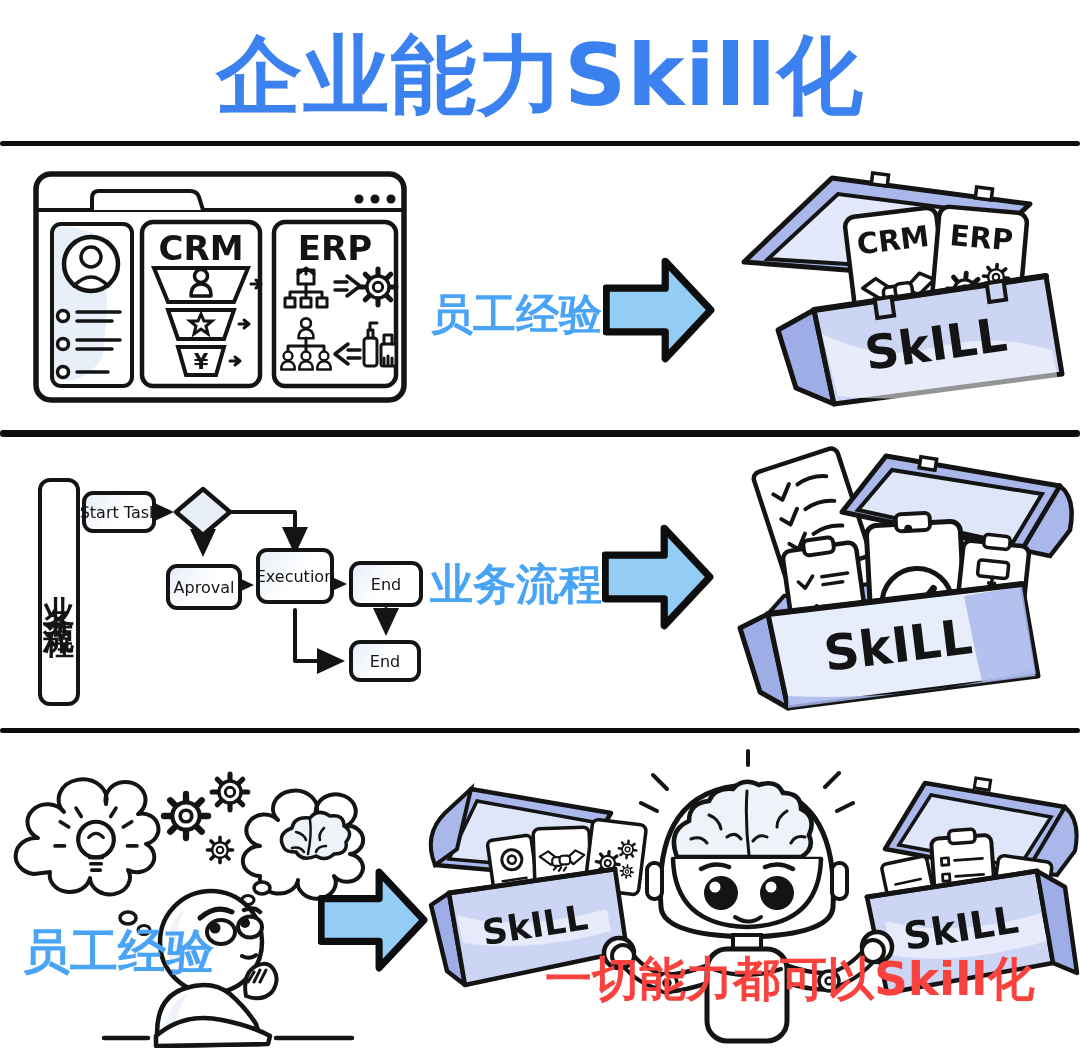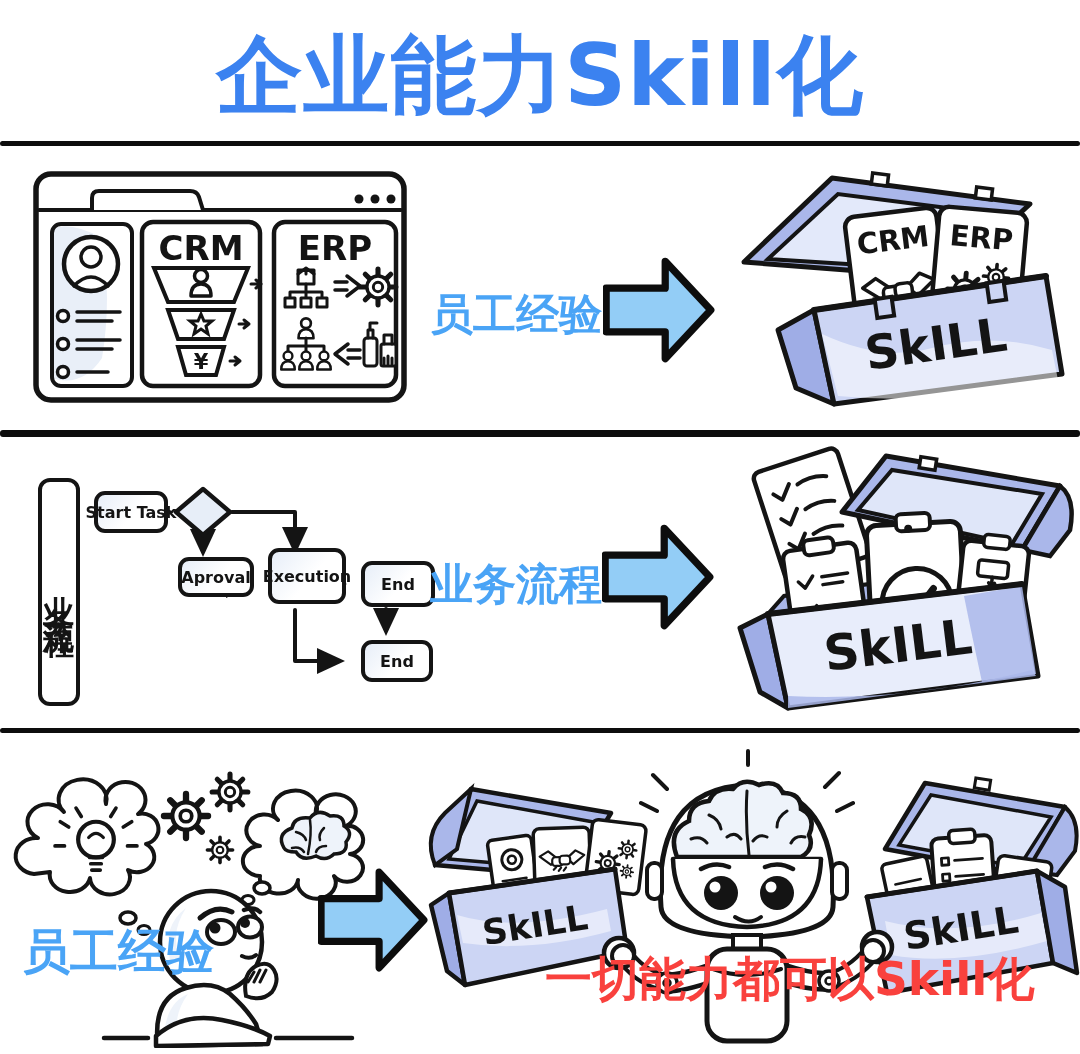--- a/index.html
+++ b/index.html
@@ -8,21 +8,21 @@
   .abs{position:absolute;}
   .title{width:100%;text-align:center;top:18px;font-size:86px;font-weight:bold;
          color:#3b82f0;letter-spacing:1px;}
   .sep{left:0;width:1080px;background:#0d0d0d;border-radius:3px;}
   .blue-label{font-size:43px;font-weight:bold;color:#4aa4f6;white-space:nowrap;}
   .caption-red{font-size:47px;font-weight:bold;color:#f9413d;white-space:nowrap;z-index:5;}
   
   .fnode{position:absolute;box-sizing:border-box;border:4px solid #141414;border-radius:11px;
          background:linear-gradient(130deg,#e7eef8 0%,#ffffff 55%);
          display:flex;align-items:center;justify-content:center;
-         font-size:16px;font-weight:bold;color:#141414;white-space:nowrap;margin-left:12px;}
+         font-size:16px;font-weight:normal;color:#141414;white-space:nowrap;}
   .vpill{position:absolute;box-sizing:border-box;border:4px solid #141414;border-radius:12px;
          background:#fff;writing-mode:vertical-rl;text-orientation:upright;
          display:flex;align-items:center;justify-content:center;
          font-size:31px;font-weight:bold;color:#141414;letter-spacing:12px;padding-top:6px;}
   svg text{font-family:"DejaVu Sans","Liberation Sans",sans-serif;font-weight:bold;fill:#141414;}
   .ink{stroke:#141414;stroke-linecap:round;stroke-linejoin:round;fill:none;}
 </style>
 </head>
 <body>
 
@@ -200,21 +200,21 @@
         <path d="M232,57 H295 V94"></path>
         <path d="M244,130 H248"></path>
         <path d="M336,129 H341"></path>
         <path d="M295,155 V206 H339"></path>
         <path d="M386,154 V175"></path>
       </g>
       <polygon points="176,57 203,34 230,57 203,80" fill="#e7eef8" stroke="#141414" stroke-width="4.5" stroke-linejoin="round"></polygon>
     </svg>
     <div class="vpill" style="left:38px;top:23px;width:42px;height:228px;">业务流程</div>
     <div class="fnode" style="left:82px;top:36px;width:74px;height:42px;">Start Task</div>
-    <div class="fnode" style="left:166px;top:102px;width:76px;height:40px;">Aproval</div>
+    <div class="fnode" style="left:166px;top:109px;width:76px;height:46px;">Aproval</div>
     <div class="fnode" style="left:256px;top:93px;width:78px;height:56px;">Execution</div>
     <div class="fnode" style="left:349px;top:106px;width:74px;height:46px;">End</div>
     <div class="fnode" style="left:349px;top:185px;width:72px;height:42px;">End</div>
   </div>
 
   <div class="abs blue-label" style="left:430px;top:556px;">业务流程</div>
   <svg class="abs" style="left:602px;top:520px;" width="112" height="114" viewBox="0 0 108 110">
     <use href="#bigarrow"></use>
   </svg>
 

